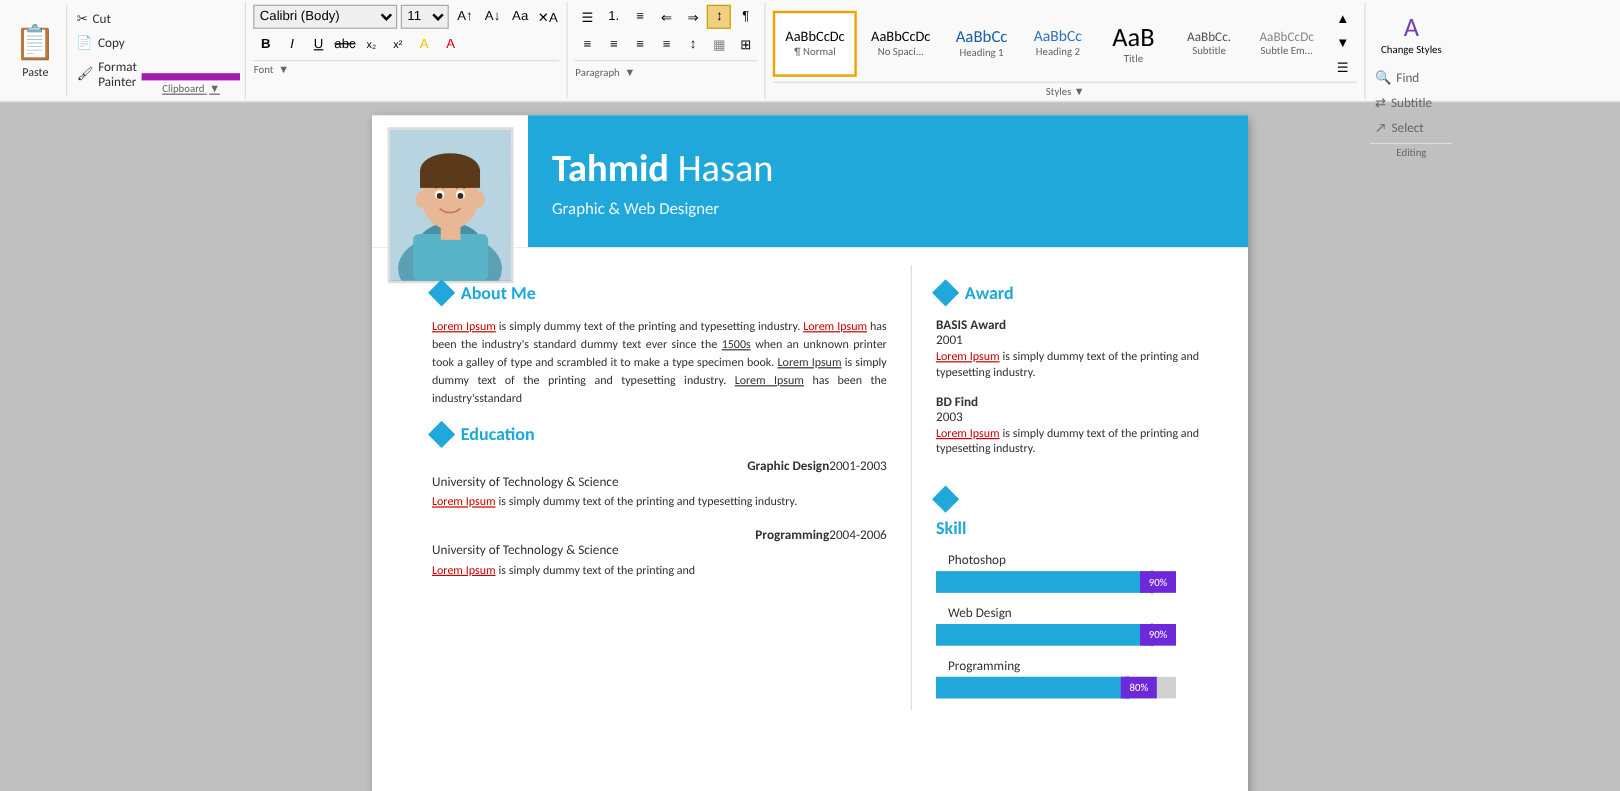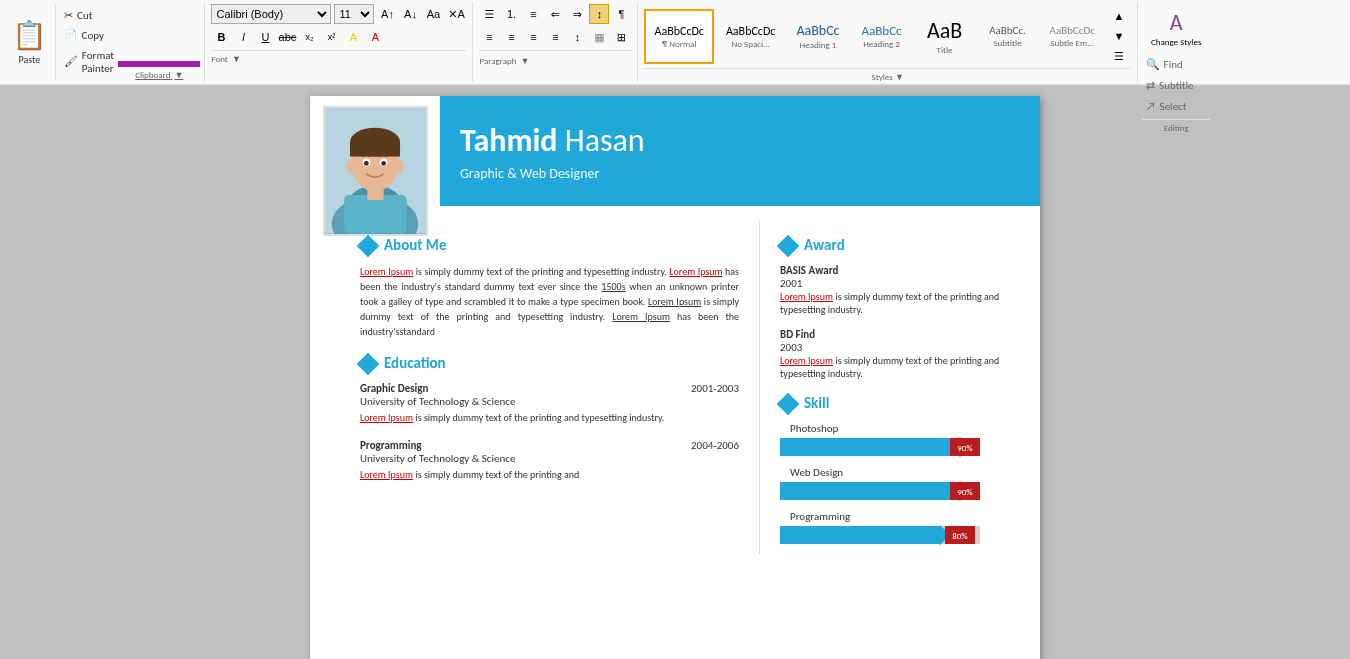--- a/index.html
+++ b/index.html
@@ -260,21 +260,21 @@
       padding: 0 20px 0 50px;
       border-right: 1px solid #ddd;
     }
     .resume-right {
       width: 280px;
       padding: 0 20px;
     }
 
     .section-header {
       display: flex;
-      align-items: flex-end;
+      align-items: flex-start;
       gap: 8px;
       margin-bottom: 10px;
       margin-top: 15px;
     }
     .diamond-icon {
       width: 16px;
       height: 16px;
       background: #1fa8d9;
       transform: rotate(45deg);
       flex-shrink: 0;
@@ -294,21 +294,21 @@
     .lorem-red {
       color: #cc0000;
       text-decoration: underline;
     }
 
     .edu-item {
       margin-bottom: 15px;
     }
     .edu-title-row {
       display: flex;
-      justify-content: space-between;
+      justify-content: flex-end;
       align-items: baseline;
     }
     .edu-degree {
       font-weight: bold;
       font-size: 11px;
       color: #333;
     }
     .edu-year {
       font-size: 11px;
       color: #333;
@@ -387,21 +387,21 @@
       background: #1fa8d9;
       transform: rotate(45deg);
       position: absolute;
       right: -7px;
       top: 2px;
     }
     .skill-percent {
       position: absolute;
       right: 0;
       top: 0;
-      background: #b91c1c;
+      background: #6d28d9;
       color: white;
       font-size: 9px;
       height: 100%;
       width: 30px;
       display: flex;
       align-items: center;
       justify-content: center;
     }
   </style>
 </head>
@@ -665,21 +665,21 @@
 
         <div class="award-item">
           <div class="award-title">BD Find</div>
           <div class="award-year">2003</div>
           <div>
             <span class="award-desc">Lorem Ipsum</span>
             <span class="award-desc-normal"> is simply dummy text of the printing and typesetting industry.</span>
           </div>
         </div>
 
-        <div class="section-header" style="margin-top:14px;">
+        <div class="section-header" style="margin-top:28px;flex-direction:column;">
           <div class="diamond-icon"></div>
           <span class="section-title">Skill</span>
         </div>
 
         <div class="skill-item">
           <div class="skill-name">Photoshop</div>
           <div class="skill-bar-bg">
             <div class="skill-bar-fill" style="width: 90%;">
               <div class="skill-bar-diamond"></div>
             </div>
@@ -696,21 +696,21 @@
             <div class="skill-percent" style="right:0;position:absolute;">90%</div>
           </div>
         </div>
 
         <div class="skill-item">
           <div class="skill-name">Programming</div>
           <div class="skill-bar-bg">
             <div class="skill-bar-fill" style="width: 80%;">
               <div class="skill-bar-diamond"></div>
             </div>
-            <div class="skill-percent" style="right:5px;position:absolute;">80%</div>
+            <div class="skill-percent" style="right:16px;position:absolute;">80%</div>
           </div>
         </div>
 
 
       </div>
     </div>
   </div>
 </div>
 
 </body></html>

